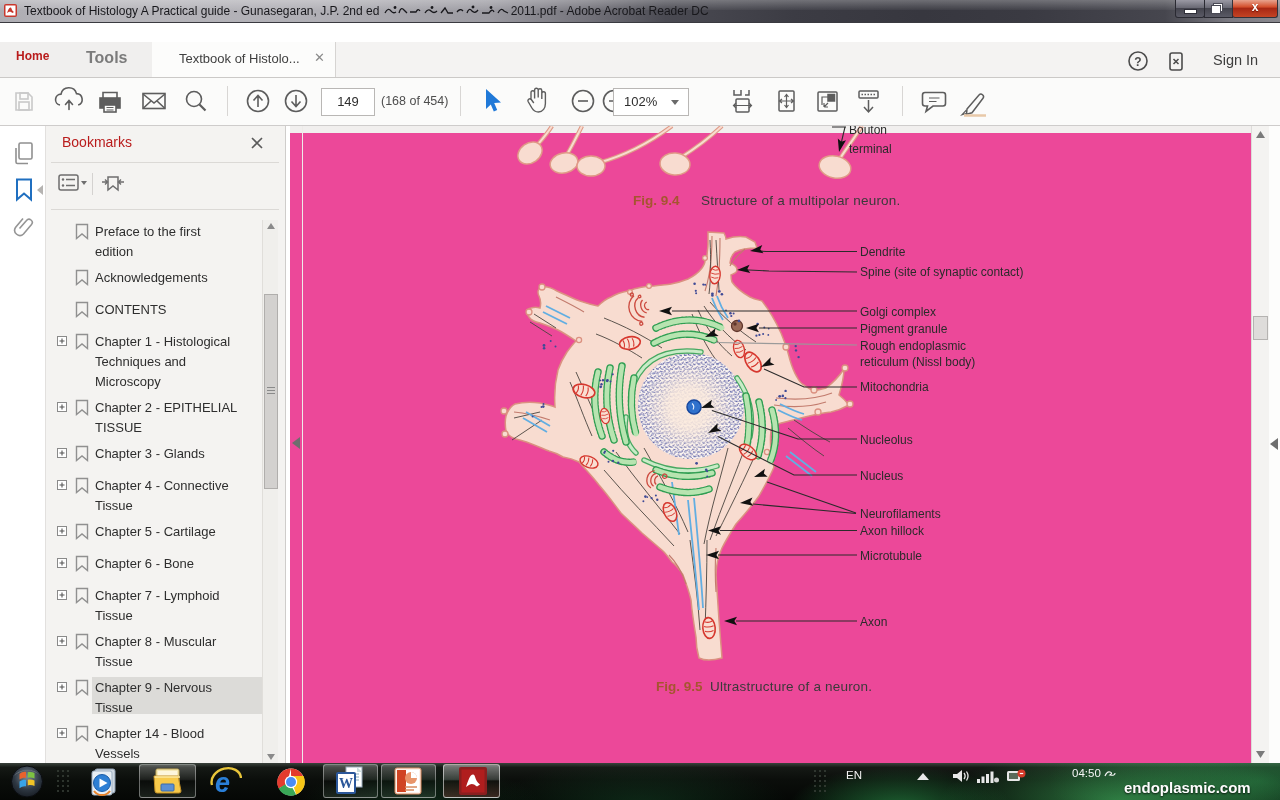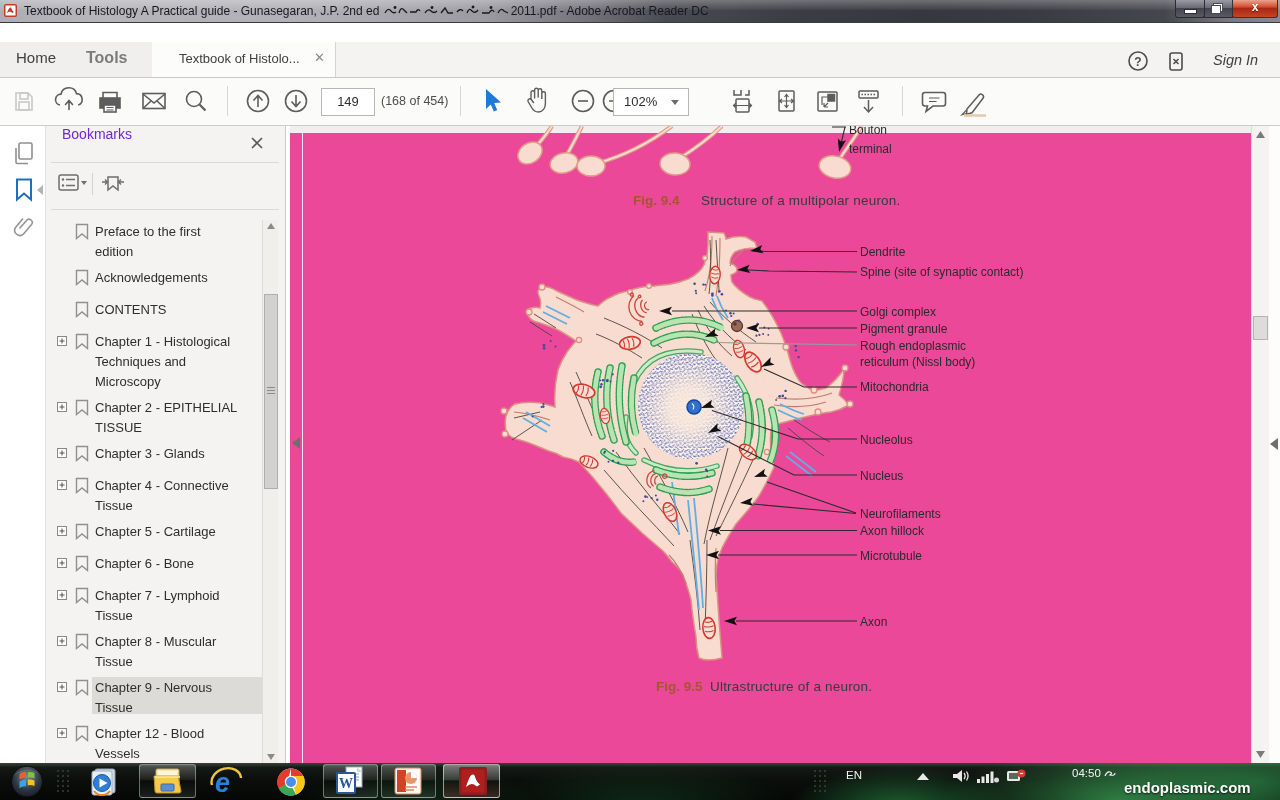--- a/index.html
+++ b/index.html
@@ -39,36 +39,36 @@
     <div class="abs" style="left:8px;top:3px;width:8px;height:7px;border:1px solid #4a4a55;background:#fff;"></div>
     <div class="abs" style="left:6px;top:5px;width:8px;height:7px;border:1px solid #4a4a55;background:#fff;"></div>
   </div>
   <div class="abs" style="left:1232px;top:0;width:44px;height:17px;background:linear-gradient(180deg,#e8a38e 0%,#d4502e 40%,#a82814 50%,#c44424 100%);border:1px solid #33323a;border-top:none;border-radius:0 0 3px 3px;
     font-size:12px;color:#fff;text-align:center;font-weight:bold;line-height:15px;text-shadow:0 1px 1px #7a1500;">x</div>
 </div>
 
 
 <div class="abs" style="left:0;top:42px;width:1280px;height:35px;background:#f4f3f2;border-bottom:1px solid #cbc9c7;">
   <div class="abs" style="left:0;top:0;width:152px;height:35px;background:#f0efee;border-right:1px solid #dbd9d7;"></div>
-  <span class="abs" style="left:16px;top:7px;font-size:15px;font-weight:normal;color:#404040;">Home</span>
+  <span class="abs" style="left:16px;top:7px;font-size:12px;font-weight:bold;color:#b91c1c;">Home</span>
   <span class="abs" style="left:86px;top:7px;font-size:16px;font-weight:bold;color:#7b7b7b;">Tools</span>
 
   <div class="abs" style="left:152px;top:0;width:184px;height:35px;background:#fcfcfb;border-right:1px solid #d6d4d2;box-sizing:border-box;"></div>
   <span class="abs" style="left:179px;top:9px;font-size:13px;color:#404040;">Textbook of Histolo...</span>
   <span class="abs" style="left:314px;top:8px;font-size:13px;color:#8a8a8a;">✕</span>
 
   <svg class="abs" style="left:1127px;top:8px" width="22" height="22" viewBox="0 0 22 22">
     <circle cx="11" cy="11" r="9" fill="none" stroke="#4c4c4c" stroke-width="1.6"></circle>
     <text x="11" y="15.5" font-size="12" font-weight="bold" fill="#4c4c4c" text-anchor="middle" font-family="Liberation Sans">?</text>
   </svg>
   <svg class="abs" style="left:1166px;top:9px" width="20" height="22" viewBox="0 0 20 22">
     <rect x="4" y="2" width="12" height="17" rx="2" fill="none" stroke="#4c4c4c" stroke-width="1.6"></rect>
     <path d="M7.5 8 l5 5 M12.5 8 l-5 5" stroke="#4c4c4c" stroke-width="1.5"></path>
   </svg>
-  <span class="abs" style="left:1213px;top:10px;font-size:14.5px;color:#3e3e3e;font-style:italic;">Sign In</span>
+  <span class="abs" style="left:1213px;top:10px;font-size:14.5px;color:#3e3e3e;">Sign In</span>
 </div>
 
 <div class="abs" id="toolbar" style="left:0;top:78px;width:1280px;height:47px;background:#fbfbfa;border-bottom:1px solid #cecccb;">
   <svg class="abs" style="left:0;top:0" width="1280" height="47" viewBox="0 0 1280 47" fill="none" stroke="#5d5d5d" stroke-width="1.6">
 
     <g stroke="#c9c9c9">
       <path d="M16 15 h12 l4 4 v13 h-16 Z"></path>
       <rect x="20" y="15" width="8" height="6"></rect>
       <rect x="19" y="24" width="10" height="8"></rect>
     </g>
@@ -154,21 +154,21 @@
   </svg>
   <svg class="abs" style="left:36px;top:58px" width="8" height="12" viewBox="0 0 8 12">
     <path d="M7 1 L1 6 L7 11" fill="#b5b3b1" stroke="none"></path>
   </svg>
   <svg class="abs" style="left:12px;top:90px" width="22" height="24" viewBox="0 0 22 24">
     <path d="M7.5,12.5 l7,-8 a3.2,3.2 0 0 1 5,4 l-8,9.5 a5.2,5.2 0 0 1 -8,-6.5 l7.5,-9" fill="none" stroke="#959595" stroke-width="1.6"></path>
   </svg>
 </div>
 
 <div class="abs" id="panel" style="left:46px;top:126px;width:239px;height:637px;background:#f4f3f1;border-right:1px solid #cfcdcb;overflow:hidden;">
-  <span class="abs" style="left:16px;top:0;font-size:14px;color:#6d28d9;">Bookmarks</span>
+  <span class="abs" style="left:16px;top:8px;font-size:14px;color:#b91c1c;">Bookmarks</span>
   <svg class="abs" style="left:204px;top:10px" width="14" height="14">
         <path d="M2 2 L12 12 M12 2 L2 12" stroke="#5a5a5a" stroke-width="1.6"></path>
       </svg>
   <div class="abs" style="left:5px;top:36px;width:228px;height:1px;background:#dbd9d6;"></div>
 
   <svg class="abs" style="left:12px;top:47px" width="30" height="22" viewBox="0 0 30 22">
     <rect x="1" y="2" width="19" height="15" rx="2" fill="none" stroke="#6e6e6e" stroke-width="1.5"></rect>
     <circle cx="5" cy="6.5" r="1.2" fill="#6e6e6e"></circle>
         <circle cx="5" cy="12.5" r="1.2" fill="#6e6e6e"></circle>
     <path d="M8 6.5 h9 M8 12.5 h9" stroke="#6e6e6e" stroke-width="1.4"></path>
@@ -275,21 +275,21 @@
         </svg>
     <span class="abs" style="left:49px;top:554px">Chapter 9 - Nervous</span>
     <span class="abs" style="left:49px;top:574px">Tissue</span>
     <svg class="abs" style="left:11px;top:602px" width="10" height="10">
           <rect x="0.5" y="0.5" width="9" height="9" fill="#ffffff" stroke="#8a8a8a"></rect>
           <path d="M2.5 5 h5 M5 2.5 v5" stroke="#555" stroke-width="1.1"></path>
         </svg>
     <svg class="abs" style="left:29px;top:599px" width="14" height="17">
           <path d="M1.5 1.5 h11 v14 l-5.5,-4.5 l-5.5,4.5 Z" fill="none" stroke="#909090" stroke-width="1.4"></path>
         </svg>
-    <span class="abs" style="left:49px;top:600px">Chapter 12 - Blood</span>
+    <span class="abs" style="left:49px;top:600px">Chapter 14 - Blood</span>
     <span class="abs" style="left:49px;top:620px">Vessels</span>
   </div>
 
   <div class="abs" style="left:216px;top:94px;width:15px;height:543px;background:#f0efec;border-left:1px solid #e0deda;">
     <svg class="abs" style="left:4px;top:3px" width="8" height="6">
           <path d="M4 0 L8 6 L0 6 Z" fill="#8a8a8a"></path>
         </svg>
     <svg class="abs" style="left:4px;top:534px" width="8" height="6">
           <path d="M0 0 L8 0 L4 6 Z" fill="#8a8a8a"></path>
         </svg>

